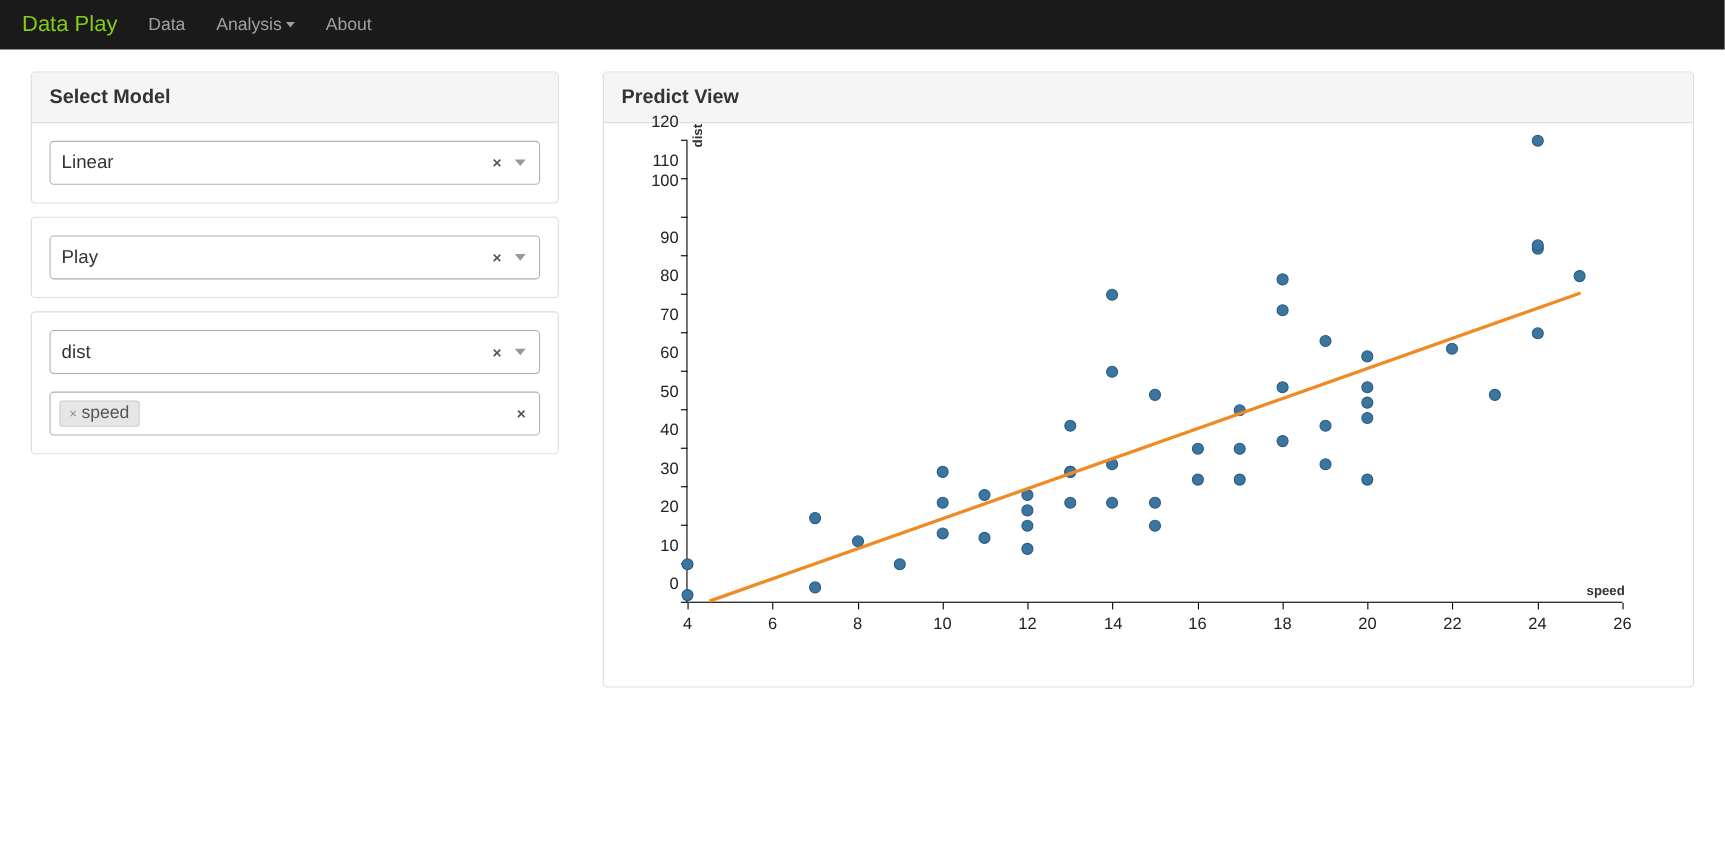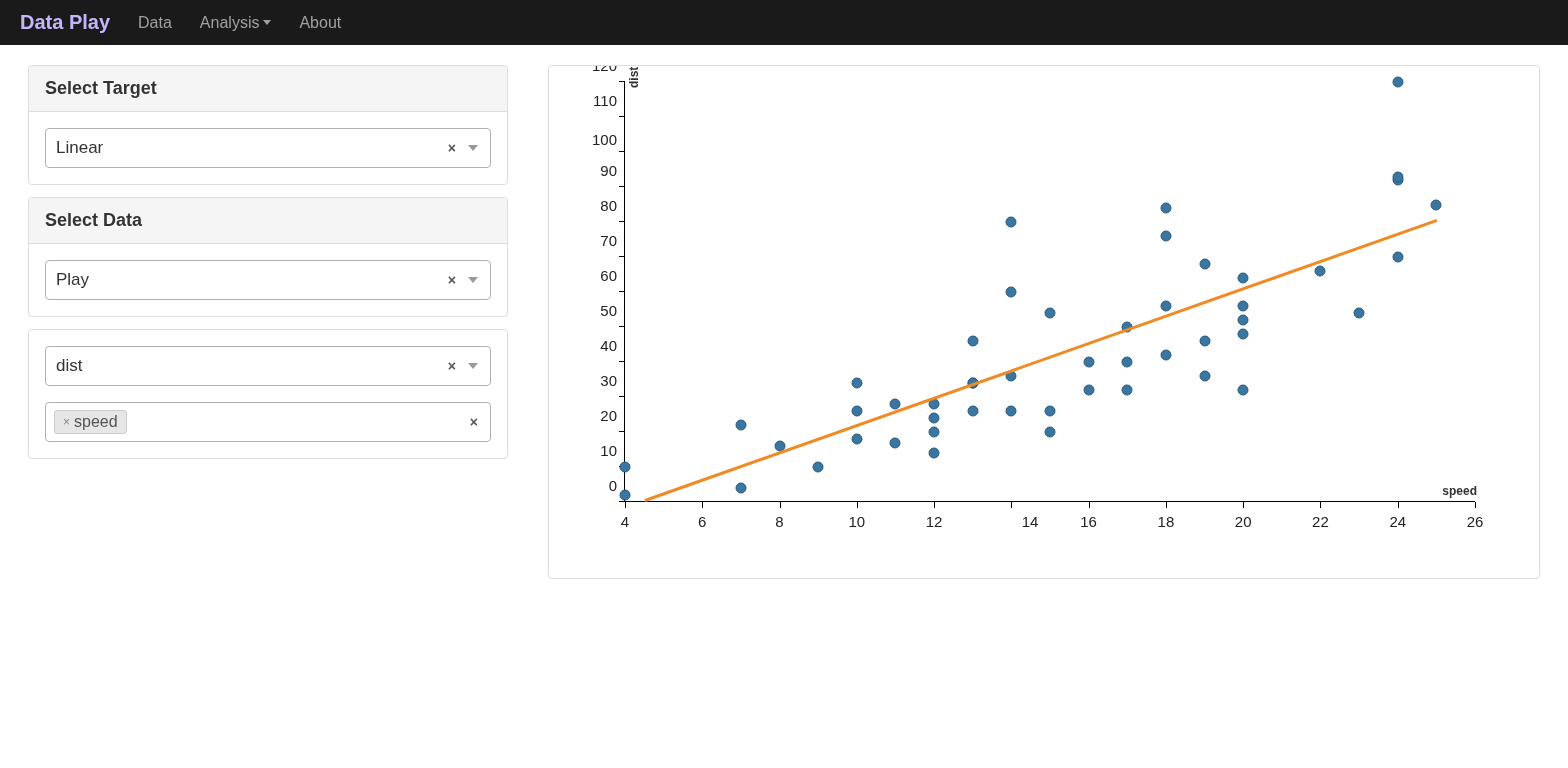--- a/index.html
+++ b/index.html
@@ -1,19 +1,19 @@
 <!DOCTYPE html>
 <html><head>
 <meta charset="utf-8">
 <style>
 * { box-sizing: border-box; margin: 0; padding: 0; }
 body { font-family: -apple-system, "Helvetica Neue", Arial, sans-serif; background: #fff; color: #333; }
 
 .navbar { background: #1a1a1a; height: 45px; display: flex; align-items: center; padding: 0 20px; gap: 28px; }
-.navbar-brand { color: #c4b5fd; font-size: 20px; font-weight: 700; }
+.navbar-brand { color: #84cc16; font-size: 20px; font-weight: 400; }
 .navbar-link { color: #a0a0a0; font-size: 16px; cursor: pointer; display: flex; align-items: center; gap: 4px; }
 .navbar-link .caret { width: 0; height: 0; border-left: 4px solid transparent; border-right: 4px solid transparent; border-top: 5px solid #a0a0a0; display: inline-block; }
 
 .container { display: flex; gap: 40px; padding: 20px 28px; }
 .left-col { width: 480px; display: flex; flex-direction: column; gap: 12px; }
 .right-col { flex: 1; }
 
 .panel { border: 1px solid #ddd; border-radius: 4px; overflow: hidden; }
 .panel-heading { background: #f5f5f5; padding: 12px 16px; font-size: 18px; font-weight: 600; color: #333; border-bottom: 1px solid #ddd; }
 .panel-body { padding: 16px; }
@@ -68,32 +68,31 @@
     </div>
   <div class="navbar-link">
       <span>About</span>
     </div>
 </div>
 
 <div class="container">
   <div class="left-col">
 
     <div class="panel">
-      <div class="panel-heading">Select Target</div>
+      <div class="panel-heading">Select Model</div>
       <div class="panel-body">
         <div class="sel">
           <span>Linear</span>
           <span class="clear-x">×</span>
           <span class="dd-arrow"></span>
         </div>
       </div>
     </div>
 
     <div class="panel">
-      <div class="panel-heading">Select Data</div>
       <div class="panel-body">
         <div class="sel">
           <span>Play</span>
           <span class="clear-x">×</span>
           <span class="dd-arrow"></span>
         </div>
       </div>
     </div>
 
     <div class="panel">
@@ -115,20 +114,21 @@
           </div>
         </div>
       </div>
     </div>
 
 
   </div>
 
   <div class="right-col">
     <div class="panel">
+      <div class="panel-heading">Predict View</div>
       <div class="panel-body">
 
         <div class="chart-area">
           <div class="y-axis" id="y-axis">
               <div class="y-axis-line"></div>
               <div class="y-tick" style="bottom: 0px;">0</div>
               <div class="y-tick-line" style="bottom: 0px;"></div>
               <div class="y-tick" style="bottom: 35px;">10</div>
               <div class="y-tick-line" style="bottom: 35px;"></div>
               <div class="y-tick" style="bottom: 70px;">20</div>
@@ -140,42 +140,42 @@
               <div class="y-tick" style="bottom: 175px;">50</div>
               <div class="y-tick-line" style="bottom: 175px;"></div>
               <div class="y-tick" style="bottom: 210px;">60</div>
               <div class="y-tick-line" style="bottom: 210px;"></div>
               <div class="y-tick" style="bottom: 245px;">70</div>
               <div class="y-tick-line" style="bottom: 245px;"></div>
               <div class="y-tick" style="bottom: 280px;">80</div>
               <div class="y-tick-line" style="bottom: 280px;"></div>
               <div class="y-tick" style="bottom: 315px;">90</div>
               <div class="y-tick-line" style="bottom: 315px;"></div>
-              <div class="y-tick" style="bottom: 346px;">100</div>
+              <div class="y-tick" style="bottom: 366px;">100</div>
               <div class="y-tick-line" style="bottom: 350px;"></div>
               <div class="y-tick" style="bottom: 385px;">110</div>
               <div class="y-tick-line" style="bottom: 385px;"></div>
               <div class="y-tick" style="bottom: 420px;">120</div>
               <div class="y-tick-line" style="bottom: 420px;"></div>
             </div>
           <div class="y-label">dist</div>
           <div class="plot" id="plot">
             <div class="x-axis-line"></div>
             <div class="x-label">speed</div>
           <div class="x-tick" style="left: 0px;">4</div>
               <div class="x-tick-line" style="left: 0px;"></div>
               <div class="x-tick" style="left: 77.2727px;">6</div>
               <div class="x-tick-line" style="left: 77.2727px;"></div>
               <div class="x-tick" style="left: 154.545px;">8</div>
               <div class="x-tick-line" style="left: 154.545px;"></div>
               <div class="x-tick" style="left: 231.818px;">10</div>
               <div class="x-tick-line" style="left: 231.818px;"></div>
               <div class="x-tick" style="left: 309.091px;">12</div>
               <div class="x-tick-line" style="left: 309.091px;"></div>
-              <div class="x-tick" style="left: 405px;">14</div>
+              <div class="x-tick" style="left: 387px;">14</div>
               <div class="x-tick-line" style="left: 386.364px;"></div>
               <div class="x-tick" style="left: 463.636px;">16</div>
               <div class="x-tick-line" style="left: 463.636px;"></div>
               <div class="x-tick" style="left: 540.909px;">18</div>
               <div class="x-tick-line" style="left: 540.909px;"></div>
               <div class="x-tick" style="left: 618.182px;">20</div>
               <div class="x-tick-line" style="left: 618.182px;"></div>
               <div class="x-tick" style="left: 695.455px;">22</div>
               <div class="x-tick-line" style="left: 695.455px;"></div>
               <div class="x-tick" style="left: 772.727px;">24</div>

